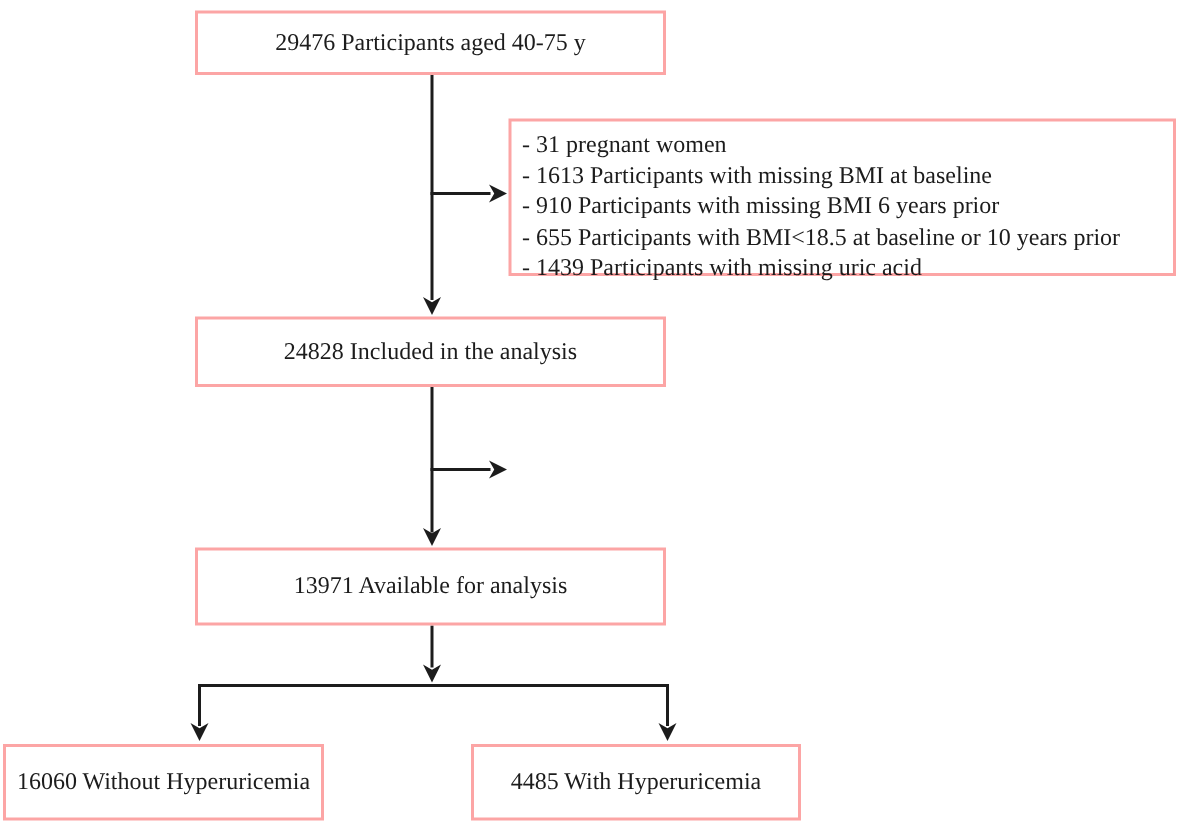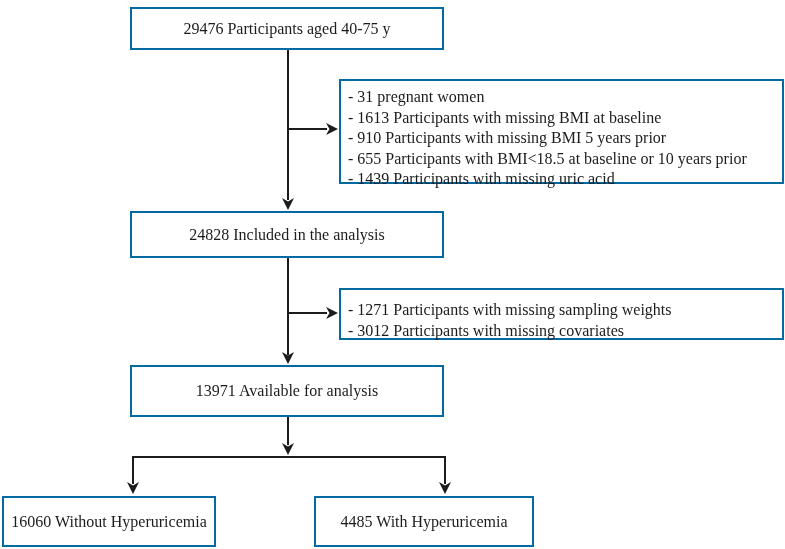--- a/index.html
+++ b/index.html
@@ -12,21 +12,21 @@
     width: 785px;
     height: 549px;
     background: #ffffff;
     font-family: "Liberation Serif", "DejaVu Serif", serif;
     color: #1c1c1c;
     overflow: hidden;
   }
   .box {
     position: absolute;
     box-sizing: border-box;
-    border: 2px solid #0369a1;
+    border: 2px solid #fca5a5;
     background: #ffffff;
   }
   .box.center {
     display: flex;
     align-items: center;
     justify-content: center;
     text-align: center;
     font-size: 16px;
     line-height: 1.2;
   }
@@ -90,33 +90,29 @@
     <path d="M445,494 l-6,-12 l6,3.5 l6,-3.5 z"></path>
   </svg>
 
   <div class="box center" style="left:130px; top:7px; width:314px; height:43px;">
     <span>29476 Participants aged 40-75 y</span>
   </div>
 
   <div class="box excl" style="left:339px; top:79px; width:445px; height:105px;">
     <div class="excl-line">- 31 pregnant women</div>
     <div class="excl-line">- 1613 Participants with missing BMI at baseline</div>
-    <div class="excl-line">- 910 Participants with missing BMI 5 years prior</div>
+    <div class="excl-line">- 910 Participants with missing BMI 6 years prior</div>
     <div class="excl-line">- 655 Participants with BMI&lt;18.5 at baseline or 10 years prior</div>
     <div class="excl-line">- 1439 Participants with missing uric acid</div>
   </div>
 
   <div class="box center" style="left:130px; top:211px; width:314px; height:47px;">
     <span>24828 Included in the analysis</span>
   </div>
 
-  <div class="box excl" style="left:339px; top:288px; width:445px; height:52px;">
-    <div class="excl-line">- 1271 Participants with missing sampling weights</div>
-    <div class="excl-line">- 3012 Participants with missing covariates</div>
-  </div>
 
   <div class="box center" style="left:130px; top:365px; width:314px; height:52px;">
     <span>13971 Available for analysis</span>
   </div>
 
   <div class="box center" style="left:2px; top:496px; width:214px; height:51px;">
     <span>16060 Without Hyperuricemia</span>
   </div>
 
   <div class="box center" style="left:314px; top:496px; width:220px; height:51px;">

